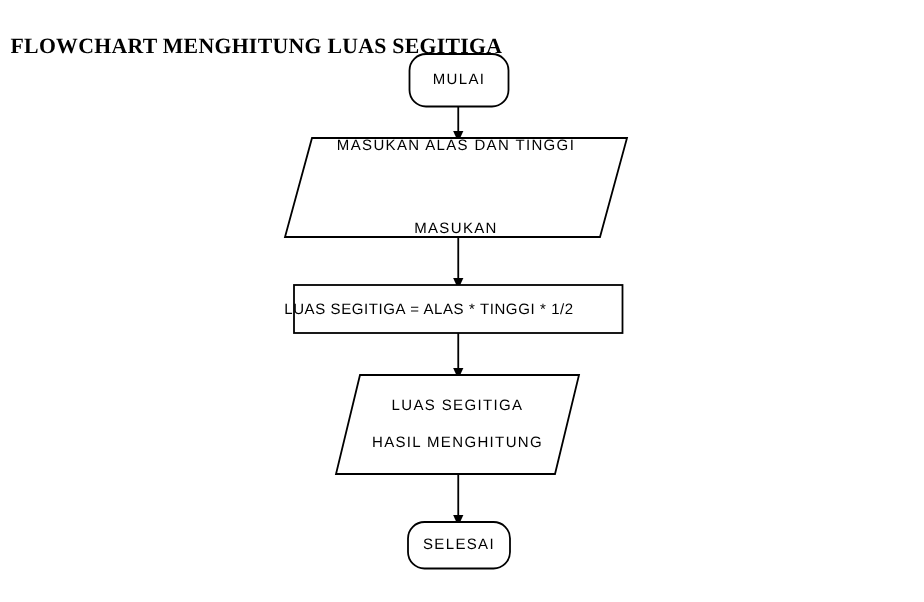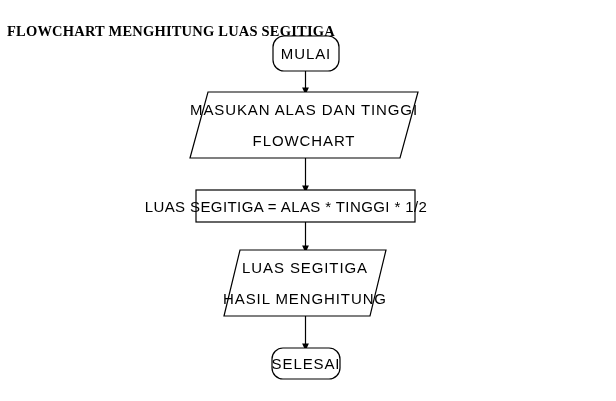--- a/index.html
+++ b/index.html
@@ -34,31 +34,31 @@
     width: 616px;
     height: 401px;
   }
   .node-label {
     position: absolute;
     display: flex;
     flex-direction: column;
     align-items: center;
     justify-content: center;
     text-align: center;
-    font-size: 15px;
+    font-size: 10px;
     letter-spacing: 0.9px;
     color: #000000;
     white-space: nowrap;
     pointer-events: none;
   }
   .node-label .line + .line {
     margin-top: 14px;
   }
   #label-mulai      { left: 273px; top: 36px;  width: 66px;  height: 35px; }
-  #label-input      { left: 190px; top: 92px;  width: 228px; height: 66px; }
+  #label-input      { left: 190px; top: 92px;  width: 228px; height: 66px; justify-content: space-between; }
   #label-process    { left: 196px; top: 190px; width: 180px; height: 32px;
                       letter-spacing: 0.4px; }
   #label-output     { left: 224px; top: 250px; width: 162px; height: 66px; }
   #label-selesai    { left: 272px; top: 348px; width: 68px;  height: 31px; }
 </style>
 </head>
 <body>
 
 <div id="flowchart-title">FLOWCHART MENGHITUNG LUAS SEGITIGA</div>
 
@@ -88,21 +88,21 @@
 
   <rect x="272" y="348" width="68" height="31" rx="11" ry="11" fill="#ffffff" stroke="#000000" stroke-width="1.2"></rect>
 </svg>
 
 <div class="node-label" id="label-mulai">
   <span class="line">MULAI</span>
 </div>
 
 <div class="node-label" id="label-input">
   <span class="line">MASUKAN  ALAS  DAN  TINGGI</span>
-  <span class="line">FLOWCHART</span>
+  <span class="line">MASUKAN</span>
 </div>
 
 <div class="node-label" id="label-process">
   <span class="line">LUAS SEGITIGA = ALAS * TINGGI * 1/2</span>
 </div>
 
 <div class="node-label" id="label-output">
   <span class="line">LUAS SEGITIGA</span>
   <span class="line">HASIL MENGHITUNG</span>
 </div>

